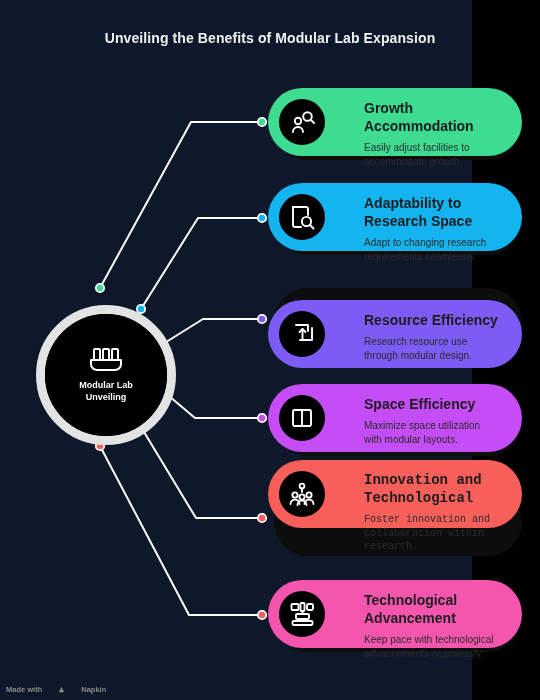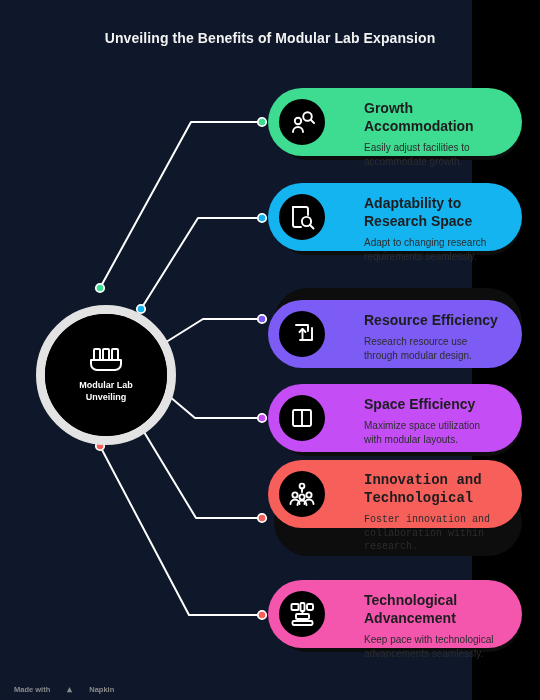--- a/index.html
+++ b/index.html
@@ -146,21 +146,20 @@
   #footer {
     position: absolute;
     left: 6px;
     bottom: 6px;
     color: #8a8a8a;
     font-size: 7.5px;
     font-weight: bold;
     display: flex;
     align-items: center;
     gap: 16px;
-    margin-left: 8px;
   }
   #footer-logo { display: inline-block; width: 7px; height: 7px; }
 </style>
 </head>
 <body>
 
 <div id="stage">
 
   <div id="title">Unveiling the Benefits of Modular Lab Expansion</div>
 

